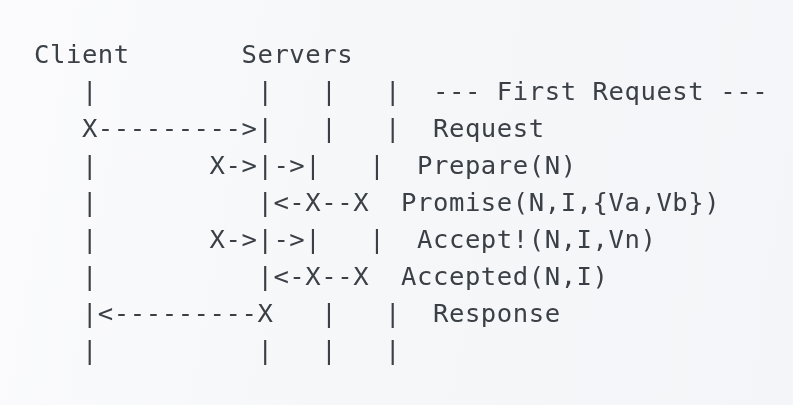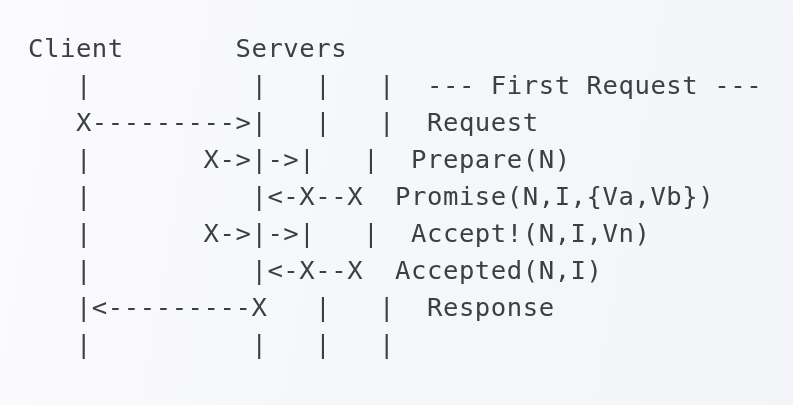--- a/index.html
+++ b/index.html
@@ -23,21 +23,21 @@
     background:
       linear-gradient(100deg, #fbfbfd 0%, #f6f7f9 45%, #f4f5f8 100%);
     z-index: 0;
   }
 
   #ascii-diagram {
     position: absolute;
     left: 20px;
     top: 22px;
     z-index: 1;
-    margin: 8px;
+    margin: 14px;
     white-space: pre;
     font-family: "DejaVu Sans Mono", "Liberation Mono", monospace;
     font-size: 25.6px;
     line-height: 37px;
     letter-spacing: 0.55px;
     color: #3b4046;
     font-weight: 400;
     -webkit-font-smoothing: antialiased;
     text-rendering: optimizeLegibility;
   }

